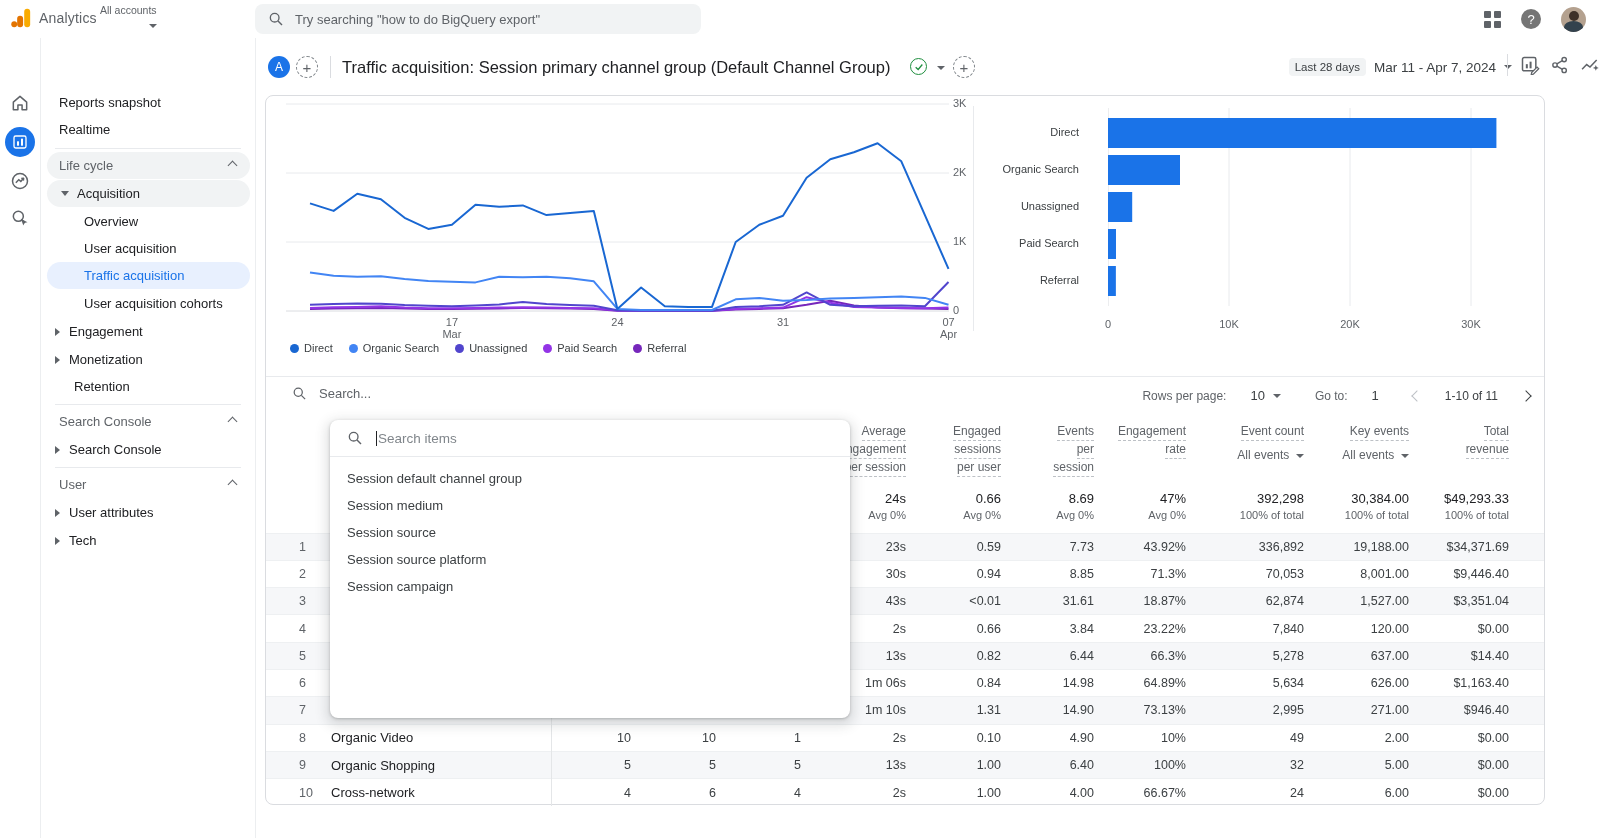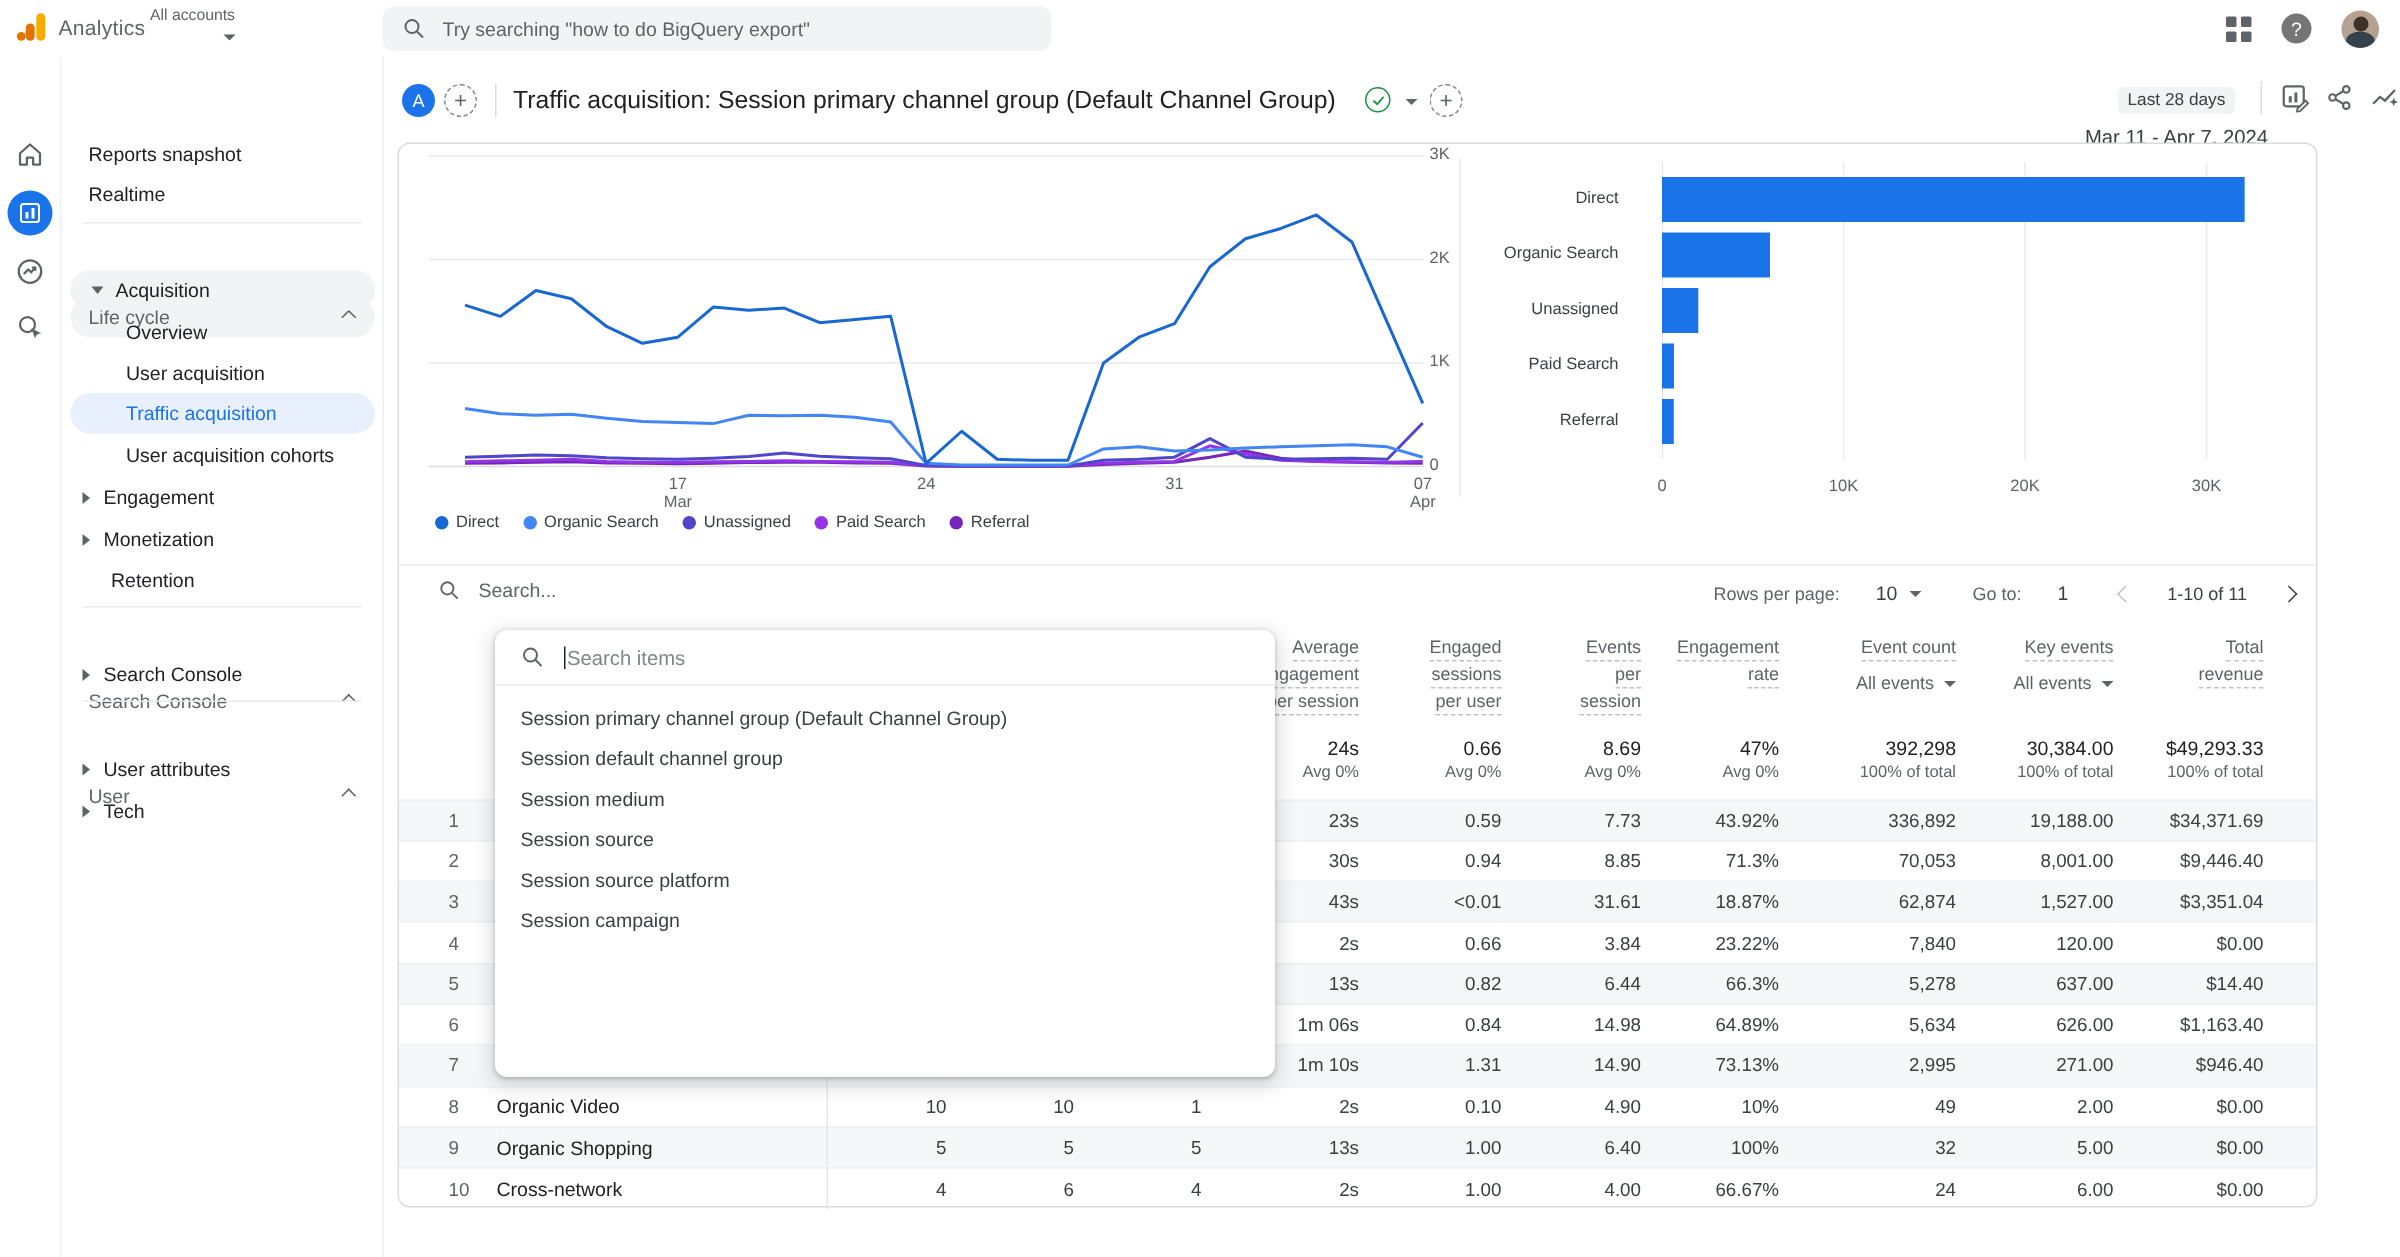--- a/index.html
+++ b/index.html
@@ -34,40 +34,40 @@
     display:flex; align-items:center; justify-content:center; }
   .rail-item.sel { background:#1a73e8; }
 
   
   #sidebar { position:absolute; left:41px; top:38px; width:215px; height:800px; background:#fff; border-right:1px solid #eceef0; font-size:13px; }
   .sb-item { position:absolute; left:0; width:100%; height:27px; display:flex; align-items:center; color:#202124; }
   .sb-divider { position:absolute; left:14px; right:14px; height:1px; background:#e8eaed; }
   .pill { left:6px; width:203px; border-radius:14px; padding:0 10px 0 12px; }
   .pill-gray { background:#f1f3f4; }
   .pill-blue { background:#e8f0fe; color:#1a73e8; }
-  .sb-head { color:#5f6368; justify-content:space-between;margin-top:46px; }
+  .sb-head { color:#5f6368; justify-content:space-between; }
   .chev-up { width:7px; height:7px; border-right:1.5px solid #5f6368; border-bottom:1.5px solid #5f6368;
     transform:rotate(-135deg); margin-right:4px; }
   .tri-r { width:0; height:0; border-top:4px solid transparent; border-bottom:4px solid transparent;
     border-left:5px solid #5f6368; margin-right:9px; }
   .tri-d { width:0; height:0; border-left:4px solid transparent; border-right:4px solid transparent;
     border-top:5px solid #5f6368; margin-right:8px; }
   .ind1 { padding-left:18px; } .ind2 { padding-left:14px; } .ind3 { padding-left:43px; }
 
   
   #toolbar { position:absolute; left:256px; top:38px; width:1344px; height:57px; background:#fff; }
   .circleA { position:absolute; left:12px; top:18px; width:22px; height:22px; border-radius:50%; background:#1a73e8;
     color:#fff; font-size:12px; display:flex; align-items:center; justify-content:center; }
   .dashplus { position:absolute; width:22px; height:22px; border-radius:50%; border:1px dashed #80868b;
     color:#5f6368; font-size:15px; display:flex; align-items:center; justify-content:center; }
   #tb-div { position:absolute; left:74px; top:18px; width:1px; height:22px; background:#dadce0; }
   #rpt-title { position:absolute; left:86px; top:20px; font-size:16.5px; color:#202124; }
   .okbadge { position:absolute; left:654px; top:20px; width:17px; height:17px; border-radius:50%;
     border:1.5px solid #1e8e3e; display:flex; align-items:center; justify-content:center; }
-  #date-area { position:absolute; right:88px; top:20px; display:flex; align-items:center; gap:8px;flex-direction:column; }
+  #date-area { position:absolute; right:88px; top:20px; display:flex; align-items:center; gap:8px; }
   #date-preset { font-size:11.5px; color:#3c4043; background:#f1f3f4; padding:3px 6px; border-radius:4px; }
   #date-range { font-size:13.5px; color:#3c4043; }
   #tb-icons { position:absolute; right:0px; top:16px; display:flex; align-items:center; gap:10px; }
   #tb-icons .vline { width:1px; height:22px; background:#dadce0; margin-right:2px; }
 
   
   #card { position:absolute; left:265px; top:95px; width:1280px; height:710px; background:#fff;
     border:1px solid #dadce0; border-radius:8px; }
   #vchart-div { position:absolute; left:707px; top:10px; width:1px; height:225px; background:#e8eaed; }
   #ylabels div { position:absolute; font-size:11px; color:#5f6368; }
@@ -635,20 +635,19 @@
 
 <div id="dropdown">
   <div id="dd-search">
     <svg width="16" height="16" viewBox="0 0 24 24">
       <circle cx="10" cy="10" r="6.5" fill="none" stroke="#5f6368" stroke-width="2"></circle>
       <line x1="15" y1="15" x2="21" y2="21" stroke="#5f6368" stroke-width="2"></line>
     </svg>
     <span class="ph">Search items</span>
   </div>
   <div id="dd-items">
-      <div class="dd-item">Session primary channel group (Default Channel Group)</div>
       <div class="dd-item">Session default channel group</div>
       <div class="dd-item">Session medium</div>
       <div class="dd-item">Session source</div>
       <div class="dd-item">Session source platform</div>
       <div class="dd-item">Session campaign</div>
     </div>
 </div>
 
 </body></html>

